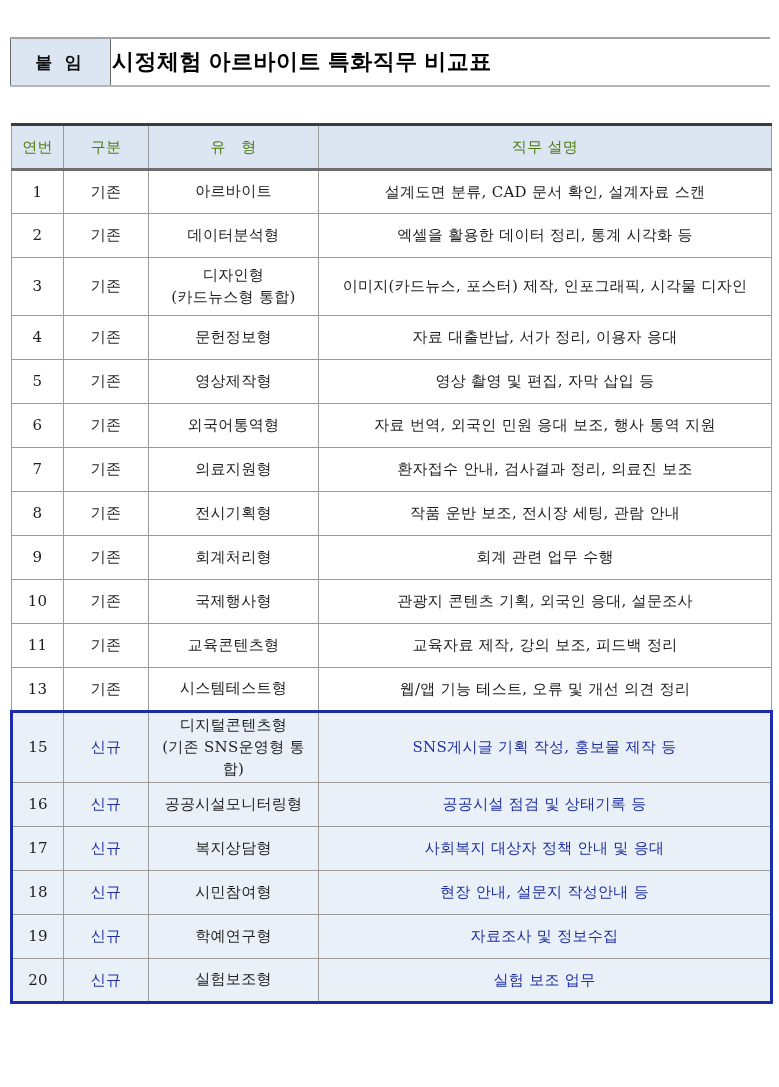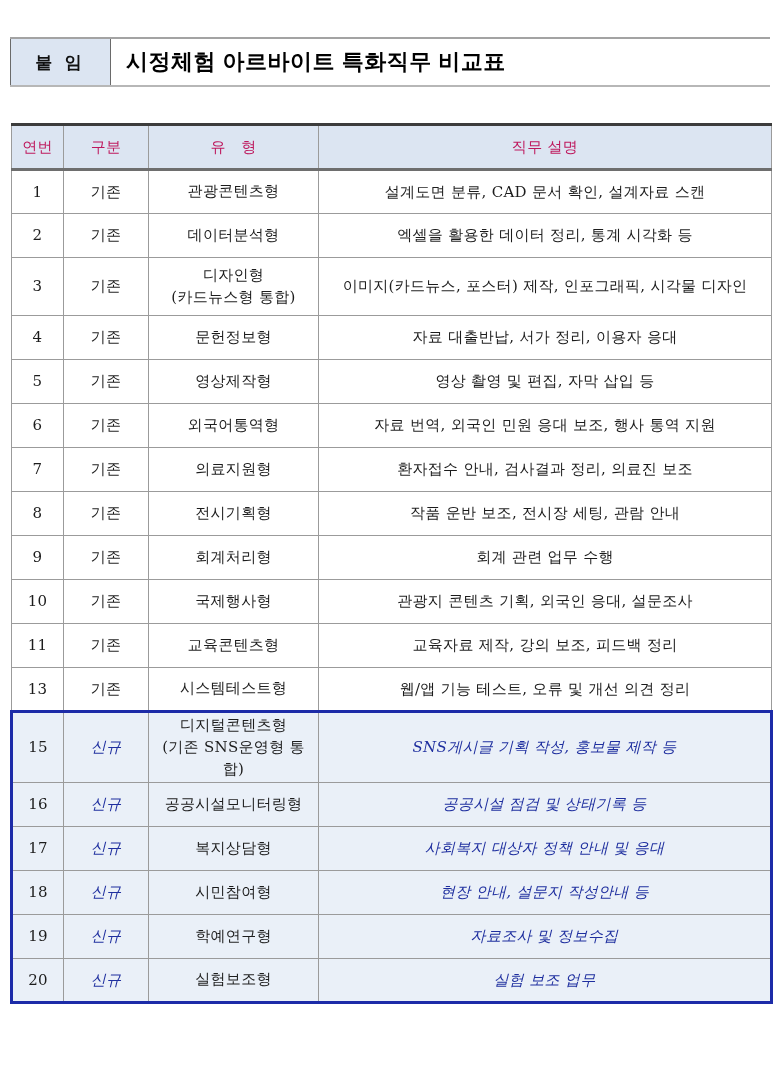--- a/index.html
+++ b/index.html
@@ -26,48 +26,48 @@
   }
   .attach-box{
     width:101px;flex:0 0 101px;
     background:var(--hdr-bg);
     border-left:1px solid #6a6a6a;border-right:1px solid #6a6a6a;
     display:flex;align-items:center;justify-content:center;
     font-family:"Liberation Sans","DejaVu Sans",sans-serif;
     font-size:17px;font-weight:bold;letter-spacing:4px;color:#111;
   }
   .doc-title{
-    flex:1;display:flex;align-items:center;padding-left:15px;
+    flex:1;display:flex;align-items:center;padding-left:1px;
     font-family:"Liberation Sans","DejaVu Sans",sans-serif;
     font-size:22px;font-weight:800;letter-spacing:0.5px;color:#000;
   }
   
   .tbl-wrap{margin-top:36px;}
   table{
     width:760px;border-collapse:collapse;table-layout:fixed;
     font-size:15px;letter-spacing:0.3px;
   }
   th,td{
     border:1px solid var(--grid);
     text-align:center;vertical-align:middle;
     padding:2px 4px;line-height:1.4;
   }
   thead th{
     background:var(--hdr-bg);
-    font-weight:normal;font-size:15px;height:45px;color:#be185d;
+    font-weight:normal;font-size:15px;height:45px;color:#4d7c0f;
     border-top:3px solid #3c3c3c;
     border-bottom:3px solid #6e6e6e;
   }
   tbody tr{height:44px;}
   tbody tr.tall{height:58px;}
   td.c-no{font-size:15px;}
   td.c-type div{line-height:1.45;}
   
   tr.new td{background:var(--new-bg);}
-  tr.new td.c-cat, tr.new td.c-desc{color:var(--blue-text);font-style:italic;}
+  tr.new td.c-cat, tr.new td.c-desc{color:var(--blue-text);}
   tr.new td:first-child{border-left:3px solid var(--blue-border);}
   tr.new td:last-child{border-right:3px solid var(--blue-border);}
   tr.new-first td{border-top:3px solid var(--blue-border);}
   tr.new-last td{border-bottom:3px solid var(--blue-border);}
 </style>
 </head>
 <body>
 
 <div class="doc">
 
@@ -90,21 +90,21 @@
           <th>구분</th>
           <th>유 형</th>
           <th>직무 설명</th>
         </tr>
       </thead>
       <tbody id="rows">
           <tr class="">
             <td class="c-no">1</td>
             <td class="c-cat">기존</td>
             <td class="c-type">
-              <div>관광콘텐츠형</div>
+              <div>아르바이트</div>
             </td>
             <td class="c-desc">설계도면 분류, CAD 문서 확인, 설계자료 스캔</td>
           </tr>
           <tr class="">
             <td class="c-no">2</td>
             <td class="c-cat">기존</td>
             <td class="c-type">
               <div>데이터분석형</div>
             </td>
             <td class="c-desc">엑셀을 활용한 데이터 정리, 통계 시각화 등</td>

